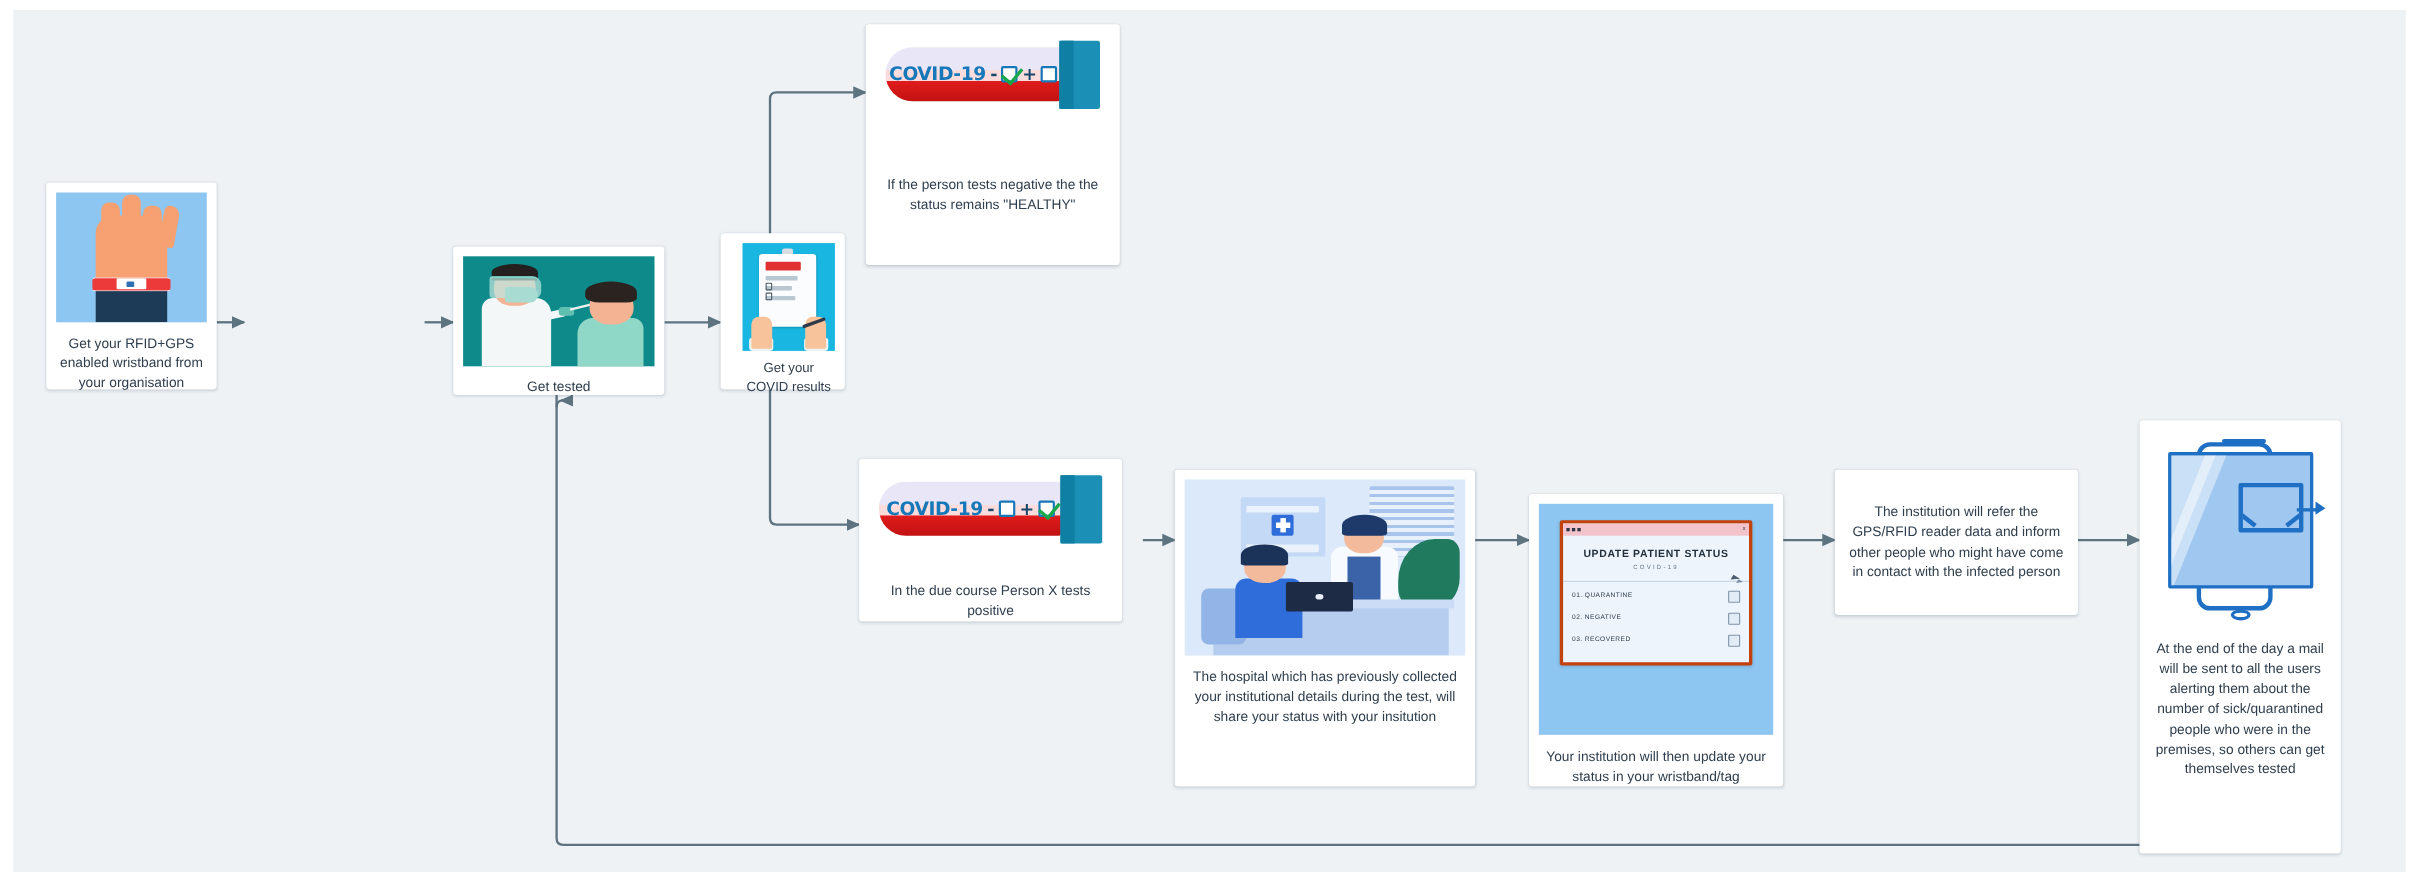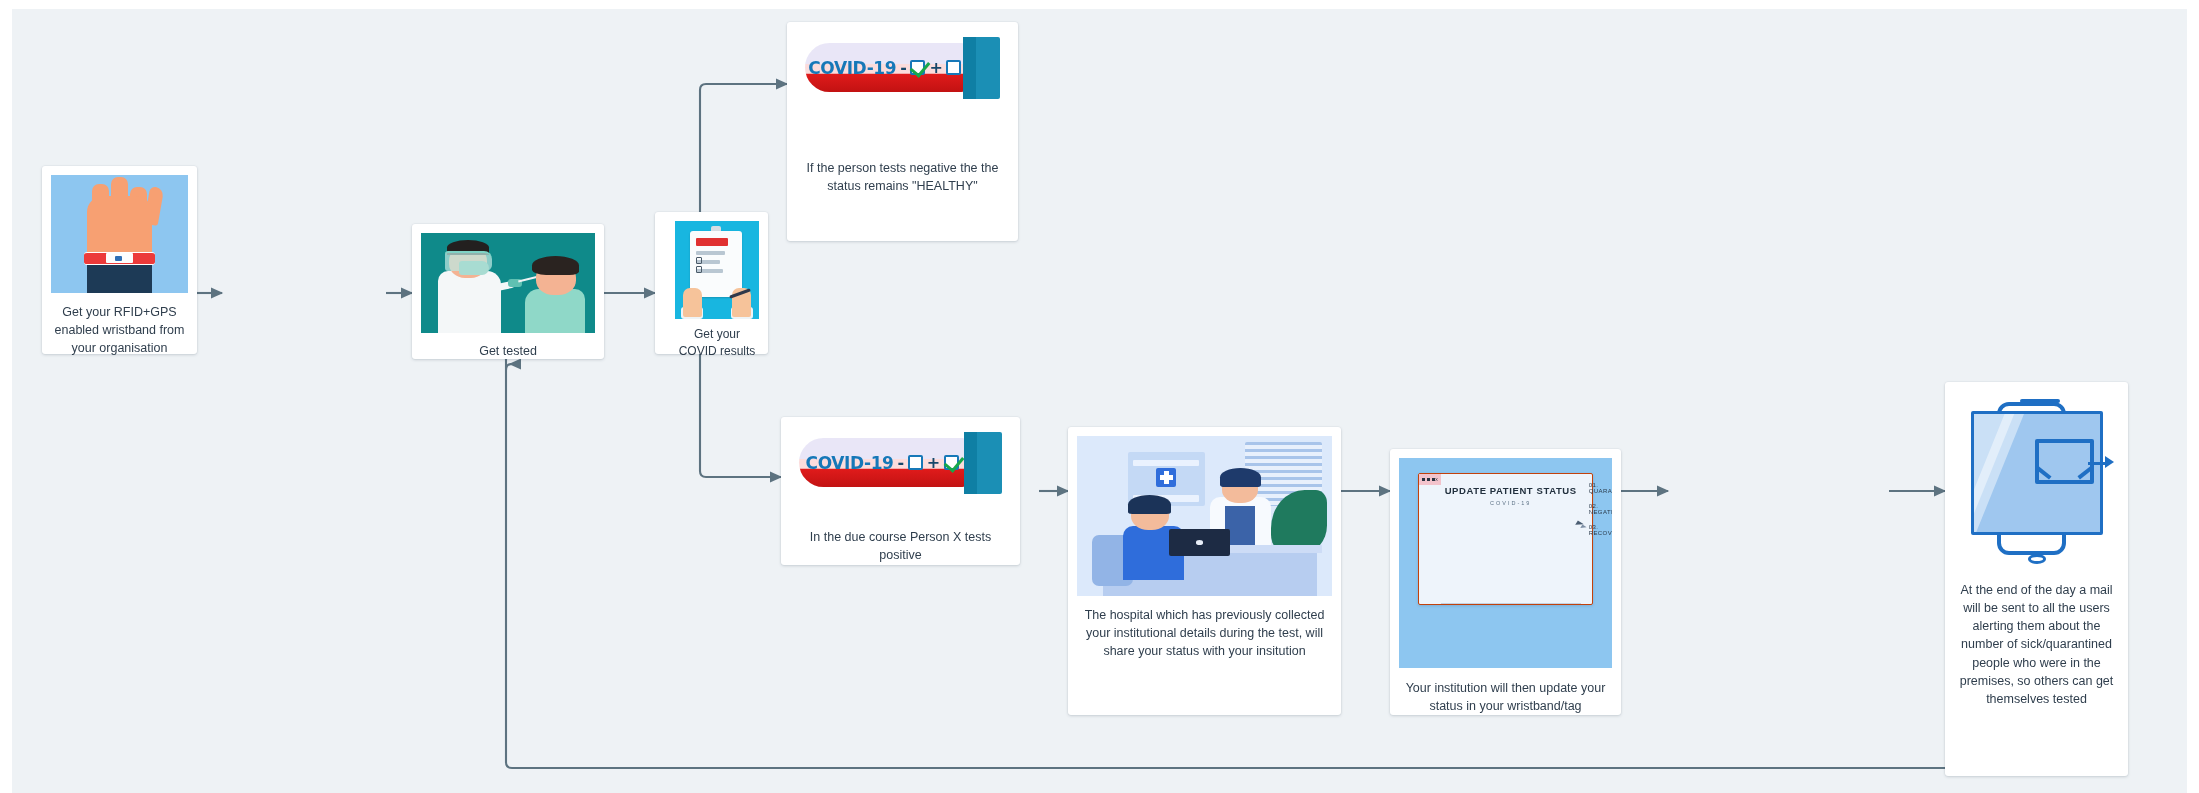--- a/index.html
+++ b/index.html
@@ -310,23 +310,23 @@
   }
   .hs-laptop::after {
     content:""; position:absolute; left:44%; top:42%; width:12%; height:16%;
     background:#e8eef8; border-radius:50%;
   }
 
   
   .art-dlg { background: #8dc6f0; height: 210px; }
   .dlg {
     position: absolute; left: 9%; top: 7%; width: 82%; height: 63%;
-    background: #eef4fb; border: 1px solid #c2410c; border-radius: 2px;
+    background: #eef4fb; border: 3px solid #c2410c; border-radius: 2px;
     box-shadow: 0 1px 3px rgba(0,0,0,.12);
-    display: flex; flex-direction: row;
+    display: flex; flex-direction: column;
   }
   .dlg-bar {
     height: 11px; background: #f3c3cc; display: flex; align-items: center;
     justify-content: space-between; padding: 0 3px; flex: 0 0 auto;
   }
   .dlg-dots { display: flex; gap: 2px; }
   .dlg-dots i { width: 3px; height: 3px; background: #2a3442; display: block; }
   .dlg-x { font-size: 5px; color: #2a3442; line-height: 1; }
   .dlg-head {
     flex: 0 0 auto; padding: 11px 4px 9px; text-align: center;
@@ -583,20 +583,23 @@
             <span>03. RECOVERED</span>
             <span class="dlg-box"></span>
           </div>
         </div>
         <span class="dlg-cursor"></span>
       </div>
     </div>
     <div class="cap" style="margin-top:11px;">Your institution will then update your status in your wristband/tag</div>
   </div>
 
+  <div class="node textonly" style="left:1668px; top:427px; width:221px; height:132px;">
+    <div class="cap">The institution will refer the GPS/RFID reader data and inform other people who might have come in contact with the infected person</div>
+  </div>
 
   <div class="node" style="left:1945px; top:354px; width:183px; height:394px;margin-top:28px;">
     <div class="art art-phone">
       <div class="ph-frame"></div>
       <div class="ph-speaker"></div>
       <div class="ph-screen"></div>
       <div class="ph-home"></div>
       <div class="ph-mail"></div>
       <div class="ph-arrow">
           <i></i>

